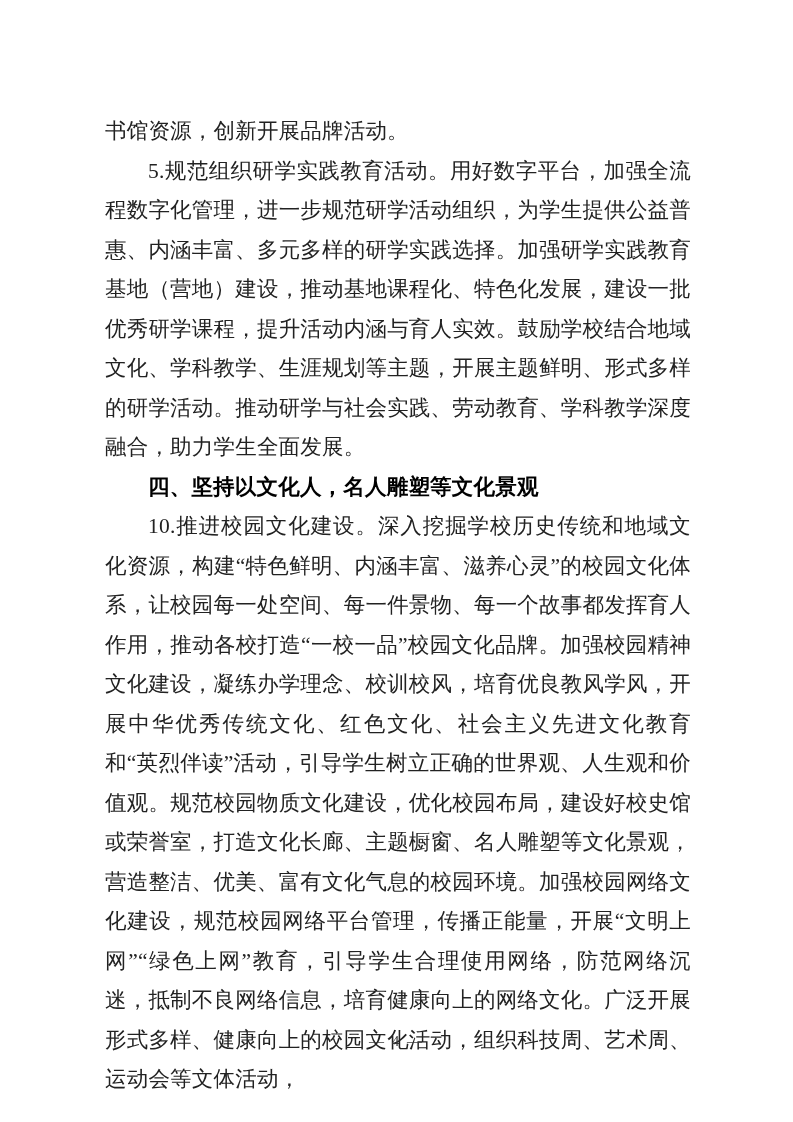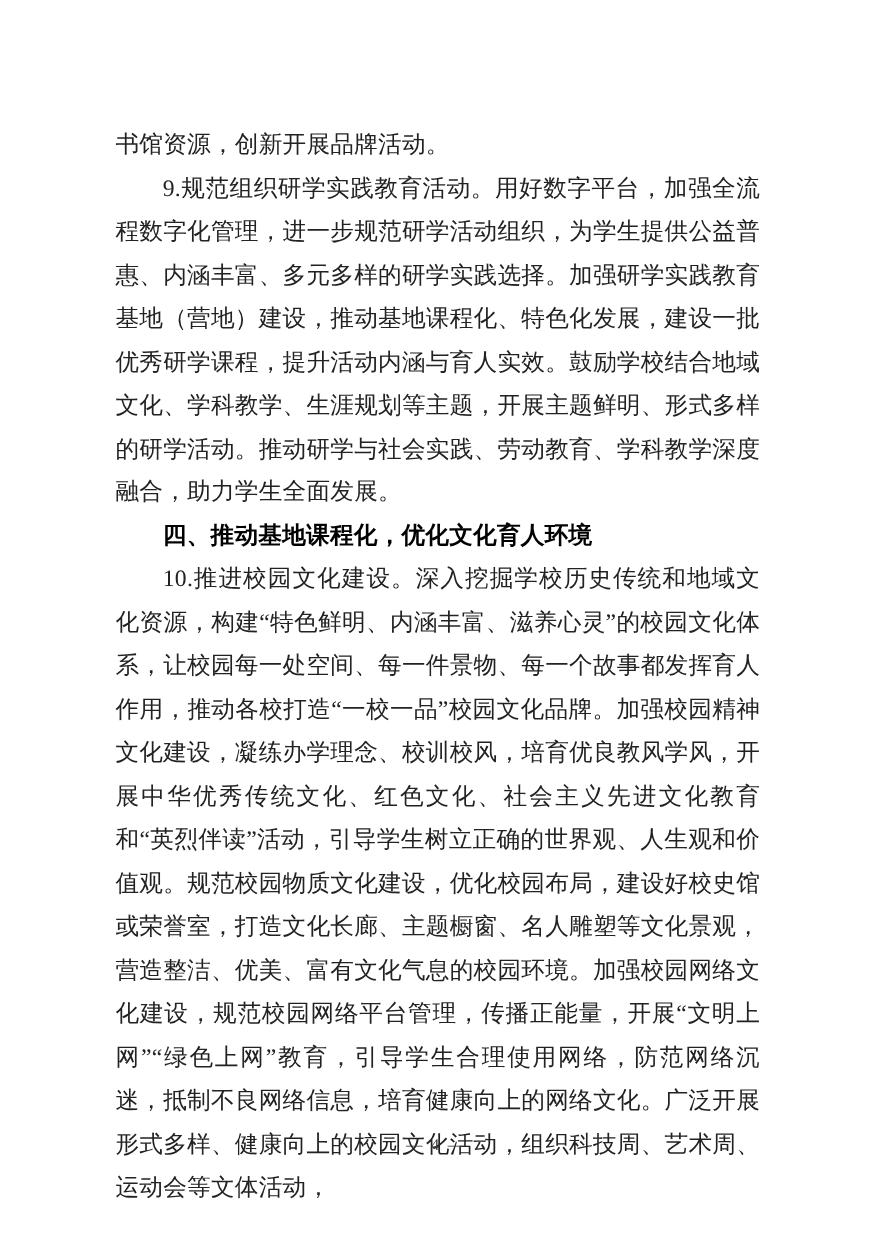--- a/index.html
+++ b/index.html
@@ -61,18 +61,18 @@
     color: #3a3a3a;
     font-family: "Liberation Serif", "DejaVu Serif", serif;
   }
 </style>
 </head>
 <body>
 
 <div class="page">
   <div class="content">
     <p class="para">书馆资源，创新开展品牌活动。</p>
-    <p class="para indent">9.规范组织研学实践教育活动。用好数字平台，加强全流程数字化管理，进一步规范研学活动组织，为学生提供公益普惠、内涵丰富、多元多样的研学实践选择。加强研学实践教育基地（营地）建设，推动基地课程化、特色化发展，建设一批优秀研学课程，提升活动内涵与育人实效。鼓励学校结合地域文化、学科教学、生涯规划等主题，开展主题鲜明、形式多样的研学活动。推动研学与社会实践、劳动教育、学科教学深度融合，助力学生全面发展。</p>
-    <h2 class="heading indent">四、推动基地课程化，优化文化育人环境</h2>
+    <p class="para indent">5.规范组织研学实践教育活动。用好数字平台，加强全流程数字化管理，进一步规范研学活动组织，为学生提供公益普惠、内涵丰富、多元多样的研学实践选择。加强研学实践教育基地（营地）建设，推动基地课程化、特色化发展，建设一批优秀研学课程，提升活动内涵与育人实效。鼓励学校结合地域文化、学科教学、生涯规划等主题，开展主题鲜明、形式多样的研学活动。推动研学与社会实践、劳动教育、学科教学深度融合，助力学生全面发展。</p>
+    <h2 class="heading indent">四、坚持以文化人，名人雕塑等文化景观</h2>
     <p class="para indent">10.推进校园文化建设。深入挖掘学校历史传统和地域文化资源，构建“特色鲜明、内涵丰富、滋养心灵”的校园文化体系，让校园每一处空间、每一件景物、每一个故事都发挥育人作用，推动各校打造“一校一品”校园文化品牌。加强校园精神文化建设，凝练办学理念、校训校风，培育优良教风学风，开展中华优秀传统文化、红色文化、社会主义先进文化教育和“英烈伴读”活动，引导学生树立正确的世界观、人生观和价值观。规范校园物质文化建设，优化校园布局，建设好校史馆或荣誉室，打造文化长廊、主题橱窗、名人雕塑等文化景观，营造整洁、优美、富有文化气息的校园环境。加强校园网络文化建设，规范校园网络平台管理，传播正能量，开展“文明上网”“绿色上网”教育，引导学生合理使用网络，防范网络沉迷，抵制不良网络信息，培育健康向上的网络文化。广泛开展形式多样、健康向上的校园文化活动，组织科技周、艺术周、运动会等文体活动，</p>
   </div>
   <div class="footer">— 4 —</div>
 </div>
 
 </body></html>

